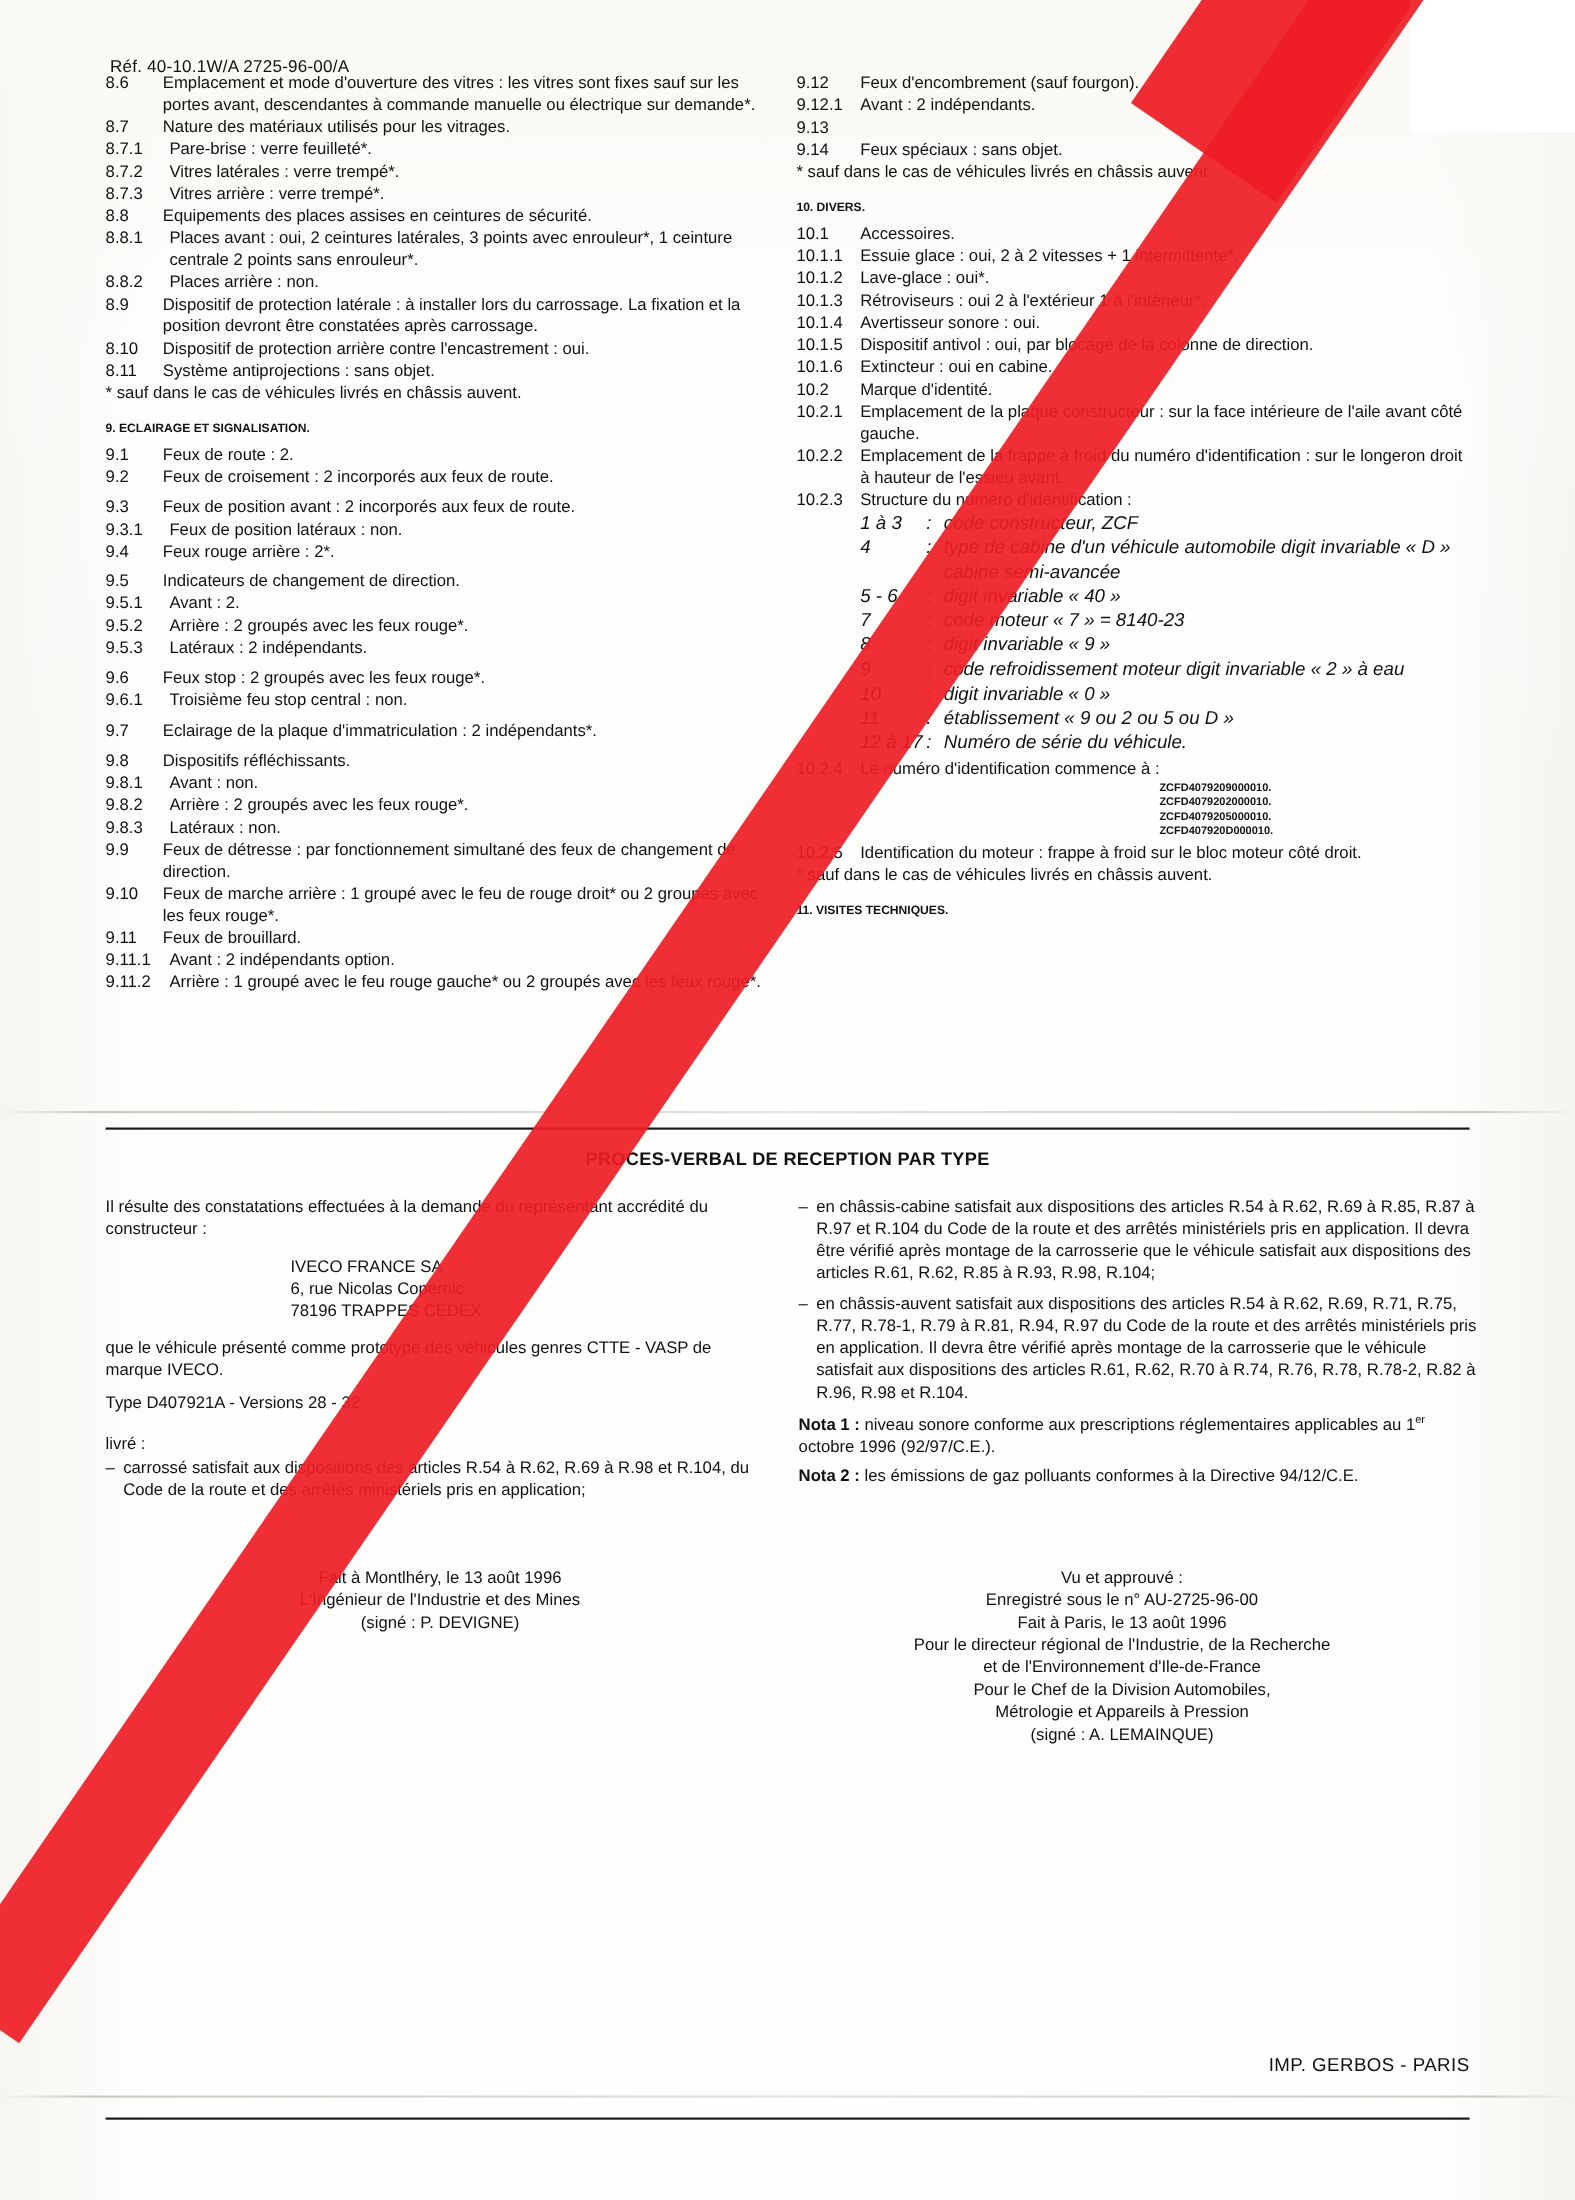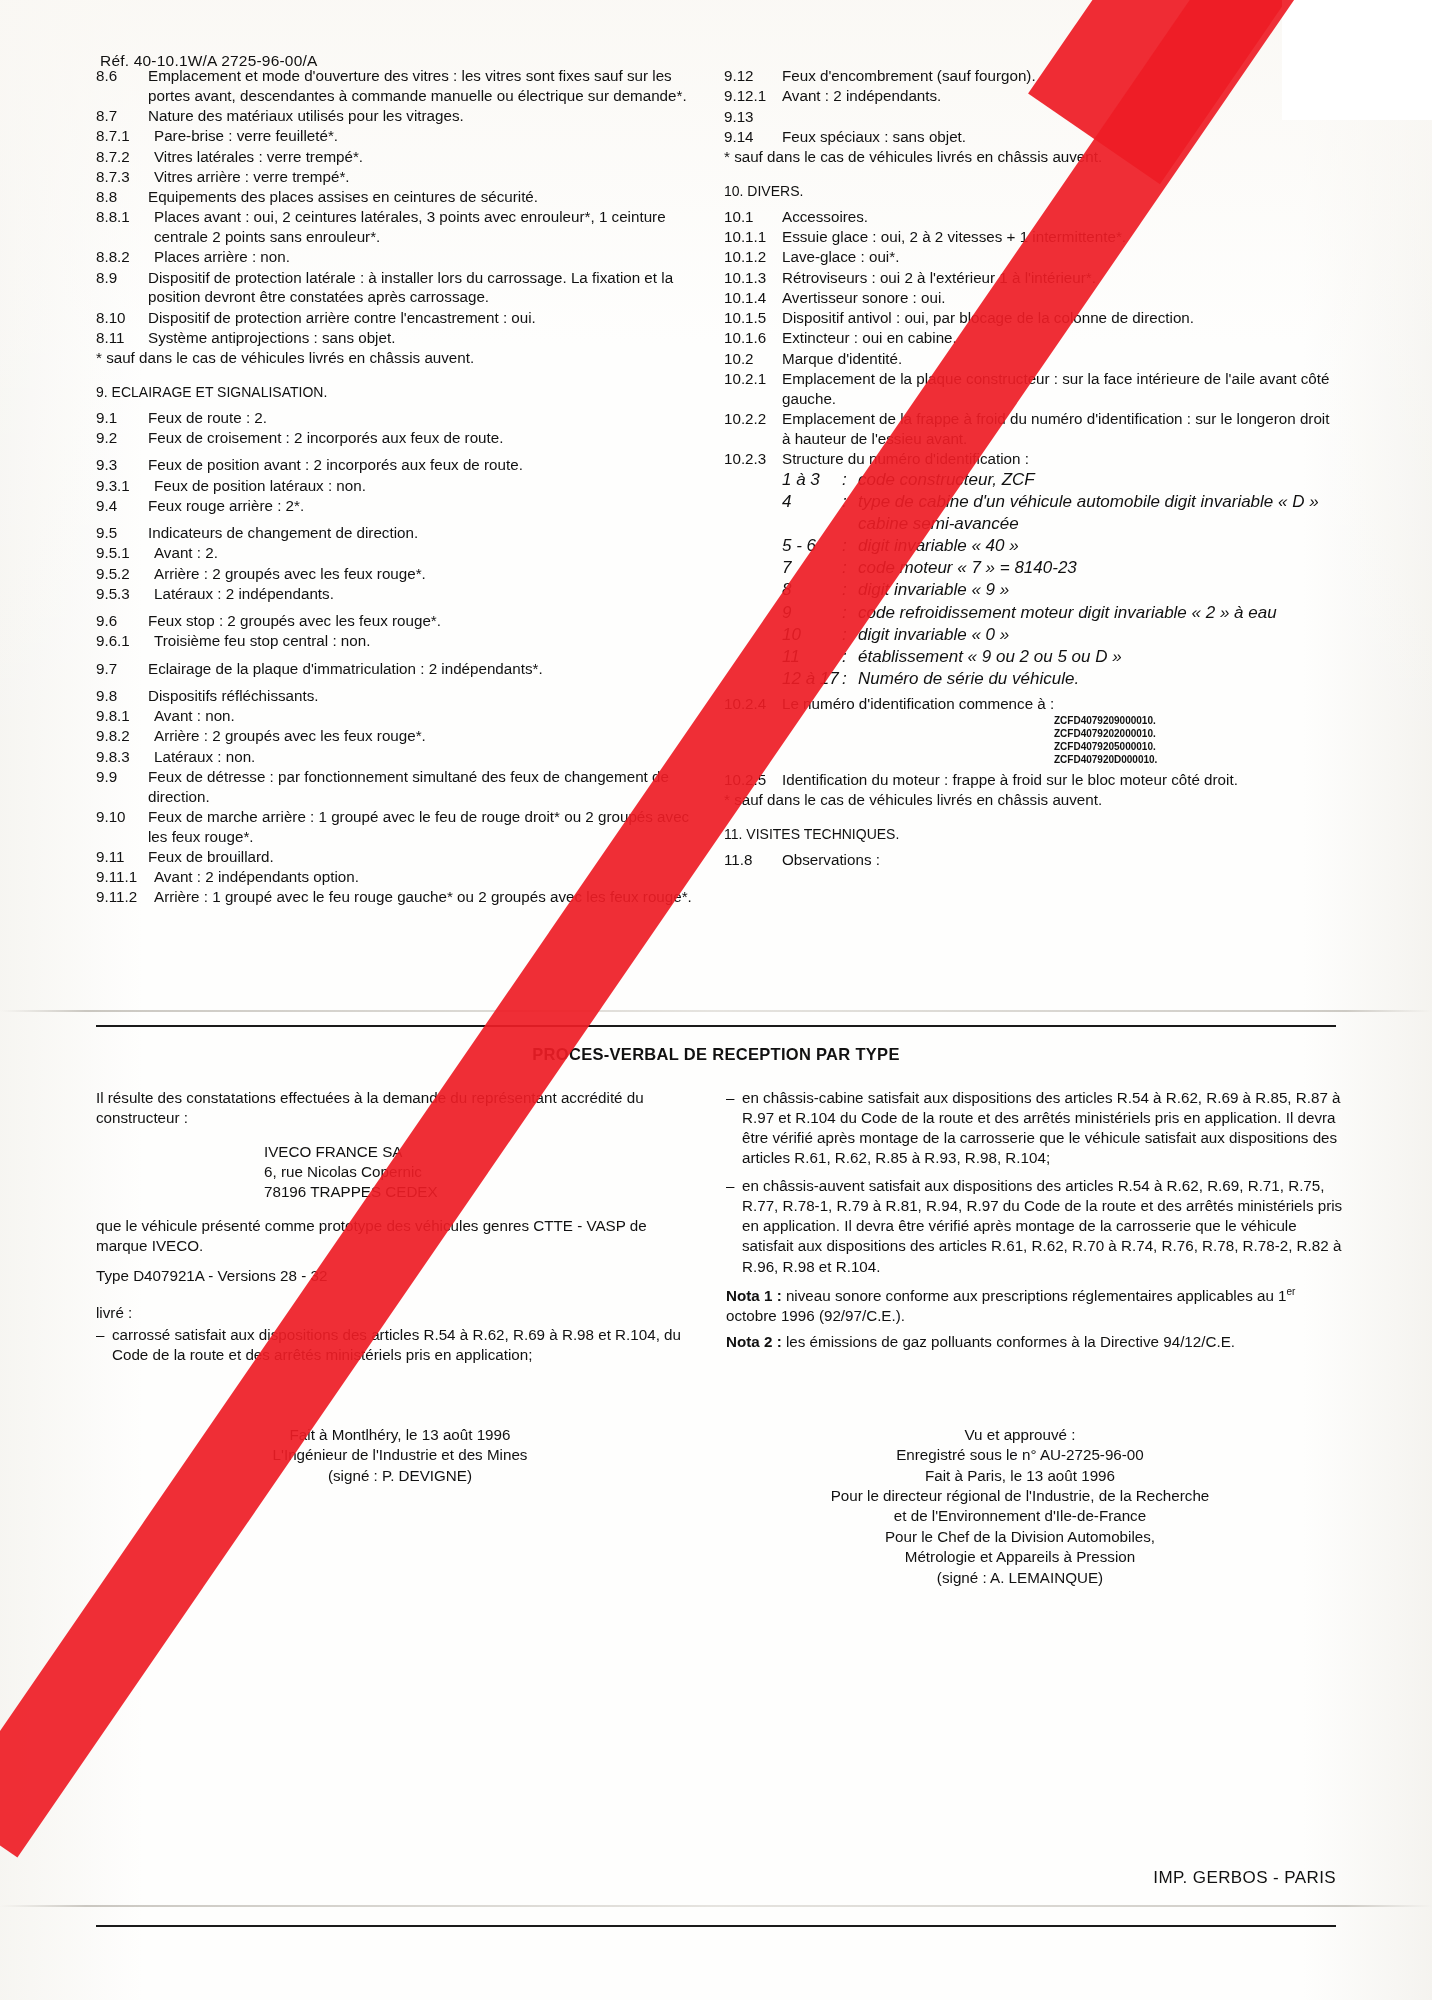--- a/index.html
+++ b/index.html
@@ -100,22 +100,22 @@
   .num {
     flex: 0 0 auto;
     white-space: nowrap;
   }
   .num.w2 { width: 52px; }
   .num.w3 { width: 58px; }
   .txt {
     flex: 1 1 auto;
   }
   .sec-title {
-    font-size: 14px;
-    font-weight: normal;
+    font-size: 11px;
+    font-weight: bold;
     margin: 16px 0 8px 0;
   }
   .note {
     font-size: 15.2px;
     line-height: 1.30;
   }
   .spacer-sm { height: 7px; }
   
   .struct {
     margin-left: 58px;
@@ -496,24 +496,20 @@
       </div>
 
       <div class="line" style="margin-top:4px;">
           <span class="num w3">10.2.5</span>
           <span class="txt">Identification du moteur : frappe à froid sur le bloc moteur côté droit.</span>
         </div>
       <div class="note">* sauf dans le cas de véhicules livrés en châssis auvent.</div>
 
       <div class="sec-title">11. VISITES TECHNIQUES.</div>
 
-      <div class="line">
-          <span class="num w3">11.8</span>
-          <span class="txt">Observations :</span>
-        </div>
 
     </div>
   </div>
 
   <div class="rule" style="top:1025px;"></div>
   <div class="pv-title">PROCES-VERBAL DE RECEPTION PAR TYPE</div>
 
   <div class="pv-cols">
     <div class="pv-col">
       <div>Il résulte des constatations effectuées à la demande du représentant accrédité du constructeur :</div>

